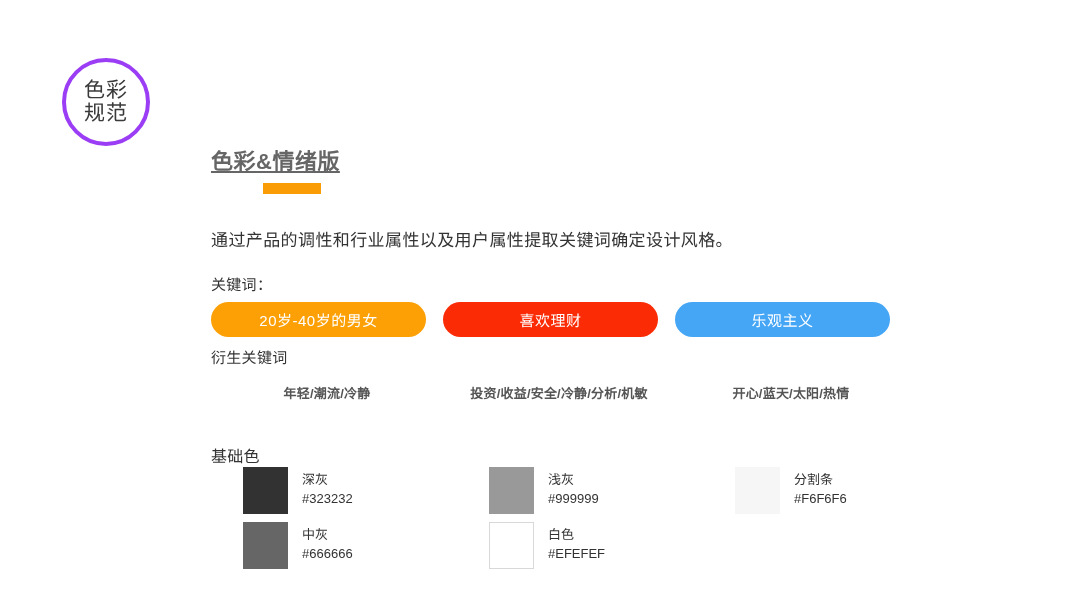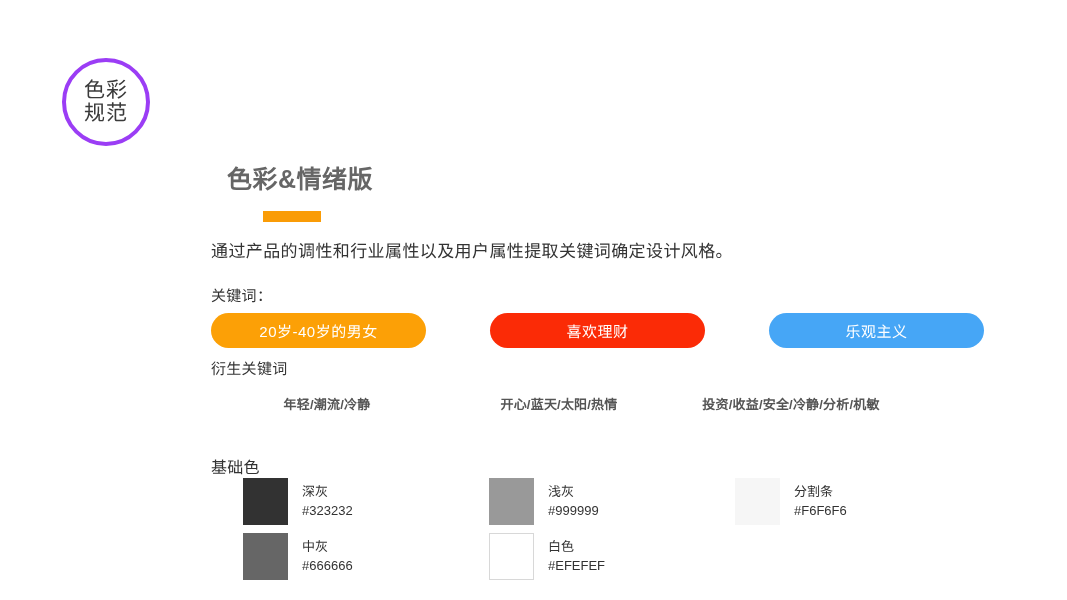--- a/index.html
+++ b/index.html
@@ -48,35 +48,36 @@
 
   
   .content {
     position: absolute;
     left: 211px;
     top: 148px;
     width: 790px;
   }
 
   .title {
-    font-size: 25px;
+    font-size: 22px;
     color: #666666;
     line-height: 1.25;
-    margin: 16px;
+    margin: 0;
     letter-spacing: 0.5px;
+    text-decoration: underline;
   }
   .title-underline {
     width: 58px;
     height: 11px;
     background: #FA9C06;
     margin: 7px 0 0 52px;
   }
 
   .lead {
-    margin: 15px 0 0 0;
+    margin: 32px 0 0 0;
     font-size: 17px;
     color: #333333;
     letter-spacing: 0.4px;
   }
 
   .section-label {
     font-size: 15px;
     color: #333333;
     margin: 22px 0 0 0;
     letter-spacing: 0.3px;
@@ -87,21 +88,20 @@
   .section-label.base {
     margin-top: 41px;
     font-size: 16px;
   }
 
   
   .pill-row {
     display: flex;
     margin-top: 8px;
     width: 695px;
-    gap: 47px;
   }
   .pill {
     flex: 0 0 215px;
     height: 35px;
     border-radius: 18px;
     margin-right: 17px;
     display: flex;
     align-items: center;
     justify-content: center;
     color: #ffffff;
@@ -184,22 +184,22 @@
     <div class="pill-row">
       <div class="pill" style="background: rgb(252, 160, 6);">20岁-40岁的男女</div>
       <div class="pill" style="background: rgb(251, 43, 6);">喜欢理财</div>
       <div class="pill" style="background: rgb(70, 166, 246);">乐观主义</div>
     </div>
 
     <p class="section-label derived">衍生关键词</p>
 
     <div class="desc-row">
       <div class="desc-cell">年轻/潮流/冷静</div>
+      <div class="desc-cell">投资/收益/安全/冷静/分析/机敏</div>
       <div class="desc-cell">开心/蓝天/太阳/热情</div>
-      <div class="desc-cell">投资/收益/安全/冷静/分析/机敏</div>
     </div>
 
     <p class="section-label base">基础色</p>
 
     <div class="swatch-grid">
 
       <div class="swatch-row">
         <div class="swatch-cell">
           <div class="swatch-chip" style="background: rgb(50, 50, 50);"></div>
           <div class="swatch-text">

